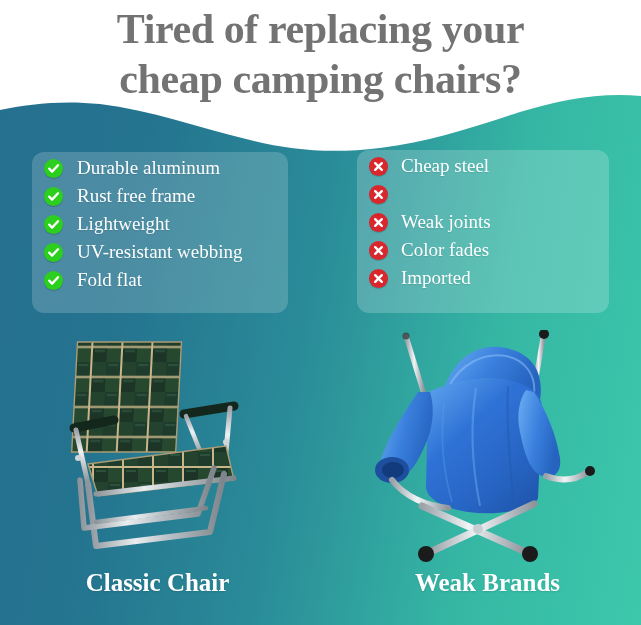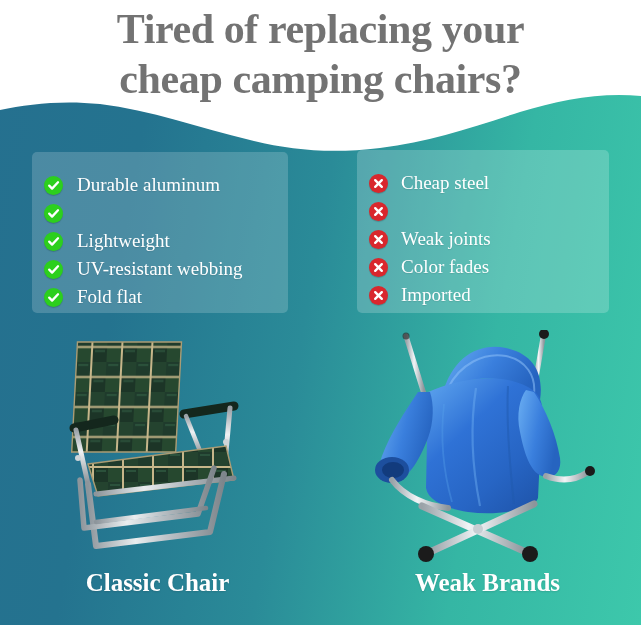--- a/index.html
+++ b/index.html
@@ -41,22 +41,22 @@
     line-height: 50px;
     font-weight: bold;
     letter-spacing: -0.4px;
     font-family: "Liberation Serif", "DejaVu Serif", serif;
   }
   .headline-line { display: block; white-space: nowrap; }
 
   
   .panel {
     position: absolute;
-    border-radius: 5px;
-    padding: 19px 14px 10px 12px;
+    border-radius: 12px;
+    padding: 2px 14px 10px 12px;
     box-sizing: border-box;
   }
   .panel-pros {
     left: 32px;
     top: 152px;
     width: 256px;
     height: 161px;
     background: rgba(255,255,255,0.18);
   }
   .panel-cons {
@@ -146,20 +146,21 @@
       </span>
       <span class="feat-label">Durable aluminum</span>
     </div>
 
     <div class="feat-row">
       <span class="badge badge-ok">
         <svg width="19" height="19" viewBox="0 0 19 19">
           <path d="M5.2 9.6 L8.1 12.6 L14.0 6.3" stroke="#ffffff" stroke-width="2.3" fill="none" stroke-linecap="round" stroke-linejoin="round"></path>
         </svg>
       </span>
+      <span class="feat-label">Rust free frame</span>
     </div>
 
     <div class="feat-row">
       <span class="badge badge-ok">
         <svg width="19" height="19" viewBox="0 0 19 19">
           <path d="M5.2 9.6 L8.1 12.6 L14.0 6.3" stroke="#ffffff" stroke-width="2.3" fill="none" stroke-linecap="round" stroke-linejoin="round"></path>
         </svg>
       </span>
       <span class="feat-label">Lightweight</span>
     </div>

